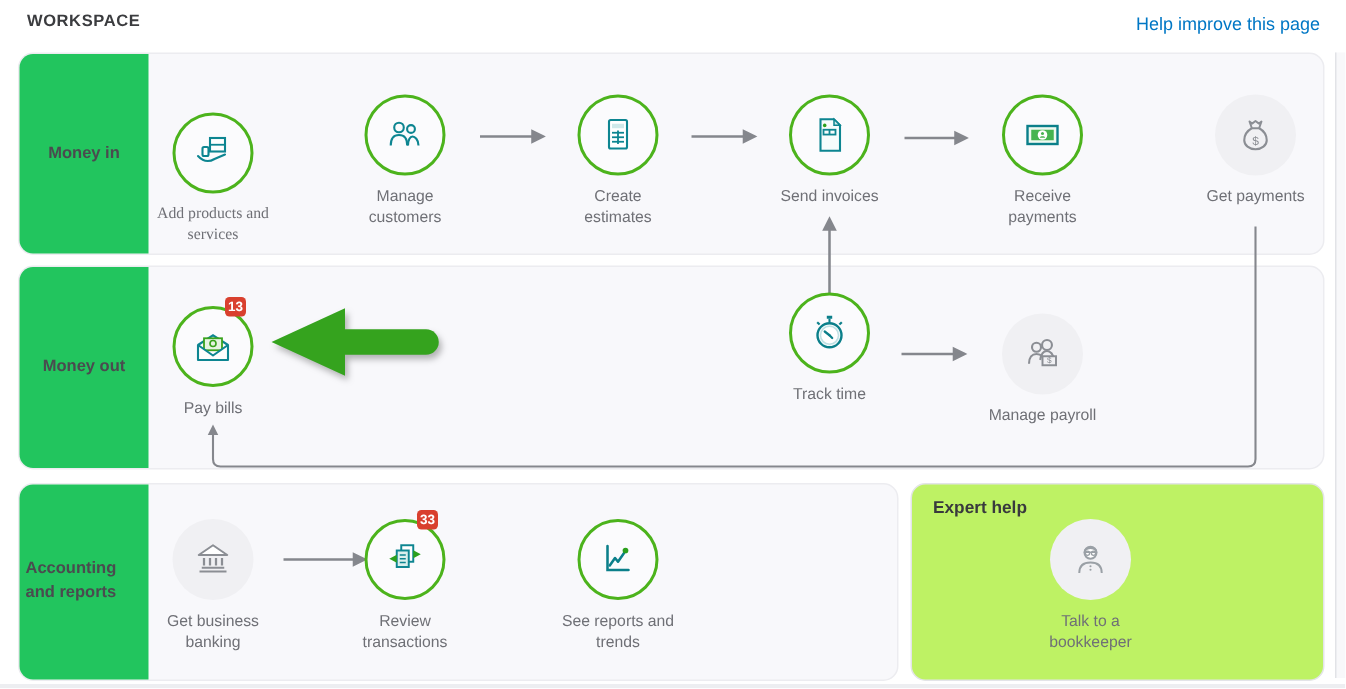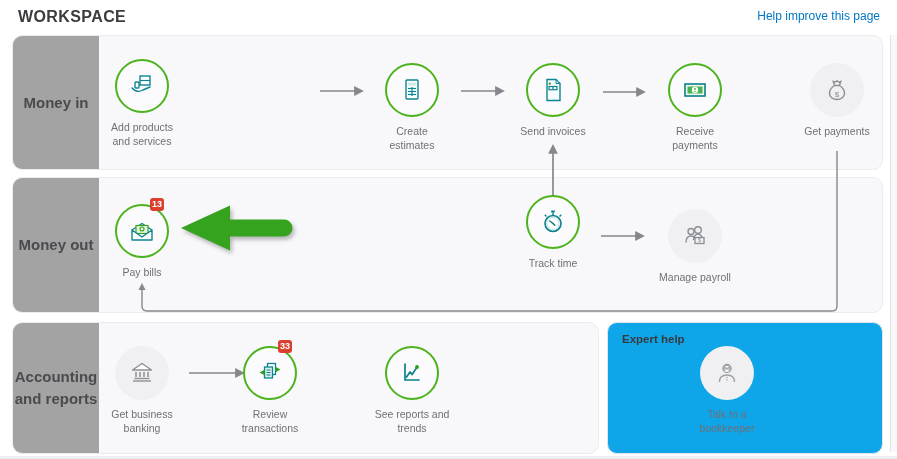--- a/index.html
+++ b/index.html
@@ -1,26 +1,26 @@
 <!DOCTYPE html>
 <html><head>
 <meta charset="utf-8">
 <style>
   html,body{margin:0;padding:0;background:#fff;}
   #app{position:relative;width:897px;height:459px;overflow:hidden;background:#fff;
        font-family:"Liberation Sans","DejaVu Sans",sans-serif;}
-  .hdr-title{position:absolute;left:18px;top:8px;font-size:16px;font-weight:bold;
+  .hdr-title{position:absolute;left:18px;top:8px;font-size:11px;font-weight:bold;
        letter-spacing:.4px;color:#3b3c3f;}
   .hdr-link{position:absolute;right:17px;top:9px;font-size:12px;color:#0077c5;
        text-decoration:none;cursor:pointer;}
   .panel{position:absolute;background:#f8f8fb;border:1px solid #ececf0;border-radius:10px;}
-  .panel-white{background:#0ea5e9;border:1px solid #e3e4e8;}
-  .rowlabel{position:absolute;left:0;top:0;bottom:0;width:86px;background:#a3a3a3;
+  .panel-white{background:#bef264;border:1px solid #e3e4e8;}
+  .rowlabel{position:absolute;left:0;top:0;bottom:0;width:86px;background:#22c55e;
        border-radius:9px 0 0 9px;display:flex;align-items:center;justify-content:center;
-       font-size:15px;font-weight:bold;color:#4a4b4f;text-align:left;padding:0 4px;
+       font-size:11px;font-weight:bold;color:#4a4b4f;text-align:left;padding:0 4px;
        box-sizing:border-box;line-height:1.45;}
   .expert-title{position:absolute;left:14px;top:10px;font-size:11.5px;font-weight:bold;color:#393a3d;}
   .node{position:absolute;width:120px;margin-left:-60px;display:flex;flex-direction:column;
        align-items:center;z-index:3;cursor:pointer;}
   .circle{width:54px;height:54px;border-radius:50%;box-sizing:border-box;
        display:flex;align-items:center;justify-content:center;}
   .circle.ring{border:2.5px solid #4cb31c;background:#fbfbfd;}
   .circle.plain{background:#f0f0f3;}
   .nlabel{margin-top:7px;width:76px;text-align:center;font-size:10.5px;line-height:1.35;
        color:#6f7076;}
@@ -72,32 +72,43 @@
         <polygon points="243,373 236,369.5 236,376.5"></polygon>
       <line x1="553" y1="204" x2="553" y2="153"></line>
         <polygon points="553,146 549.5,153 556.5,153"></polygon>
     </g>
     <g stroke="#85878d" stroke-width="1.4" fill="none">
       <path d="M837,151 L837,306 Q837,311 832,311 L147,311 Q142,311 142,306 L142,290"></path>
     </g>
     <polygon points="142,283 138.5,290 145.5,290" fill="#85878d"></polygon>
   </svg>
 
-  <div class="node" style="left:142px;top:59px;">
+  <div class="node" style="left:142px;top:75px;font-family:Liberation Serif, serif;">
     <div class="circle ring">
       <svg class="icn" width="28" height="28" viewBox="0 0 28 28">
         <rect x="12" y="4" width="10" height="9" fill="#fff" stroke="#0d8591" stroke-width="1.4"></rect>
         <line x1="12" y1="8.5" x2="22" y2="8.5" stroke="#0d8591" stroke-width="1.2"></line>
         <rect x="7" y="10" width="4" height="6" rx="1" fill="#fff" stroke="#0d8591" stroke-width="1.4"></rect>
         <path d="M4,16 q5,5.5 11,2 l7,-3" fill="none" stroke="#0d8591" stroke-width="1.4" stroke-linecap="round"></path>
       </svg>
     </div>
     <div class="nlabel">Add products and services</div>
   </div>
 
+  <div class="node" style="left:270px;top:63px;">
+    <div class="circle ring">
+      <svg class="icn" width="28" height="28" viewBox="0 0 28 28">
+        <circle cx="10" cy="9" r="3.2" fill="none" stroke="#0d8591" stroke-width="1.4"></circle>
+        <path d="M4.5,21 c0,-5 2.5,-7 5.5,-7 s5.5,2 5.5,7" fill="none" stroke="#0d8591" stroke-width="1.4"></path>
+        <circle cx="18" cy="10" r="2.6" fill="none" stroke="#0d8591" stroke-width="1.4"></circle>
+        <path d="M16,21 c0,-4 1.5,-6 3,-6 s4,2 4,6" fill="none" stroke="#0d8591" stroke-width="1.4"></path>
+      </svg>
+    </div>
+    <div class="nlabel">Manage customers</div>
+  </div>
 
   <div class="node" style="left:412px;top:63px;">
     <div class="circle ring">
       <svg class="icn" width="28" height="28" viewBox="0 0 28 28">
         <rect x="8" y="4" width="12" height="19" rx="1" fill="#fff" stroke="#0d8591" stroke-width="1.4"></rect>
         <rect x="10" y="6.5" width="8" height="3" fill="#cfe9ea"></rect>
         <line x1="10" y1="12.5" x2="18" y2="12.5" stroke="#0d8591" stroke-width="1.2"></line>
         <line x1="10" y1="15.5" x2="18" y2="15.5" stroke="#0d8591" stroke-width="1.2"></line>
         <line x1="10" y1="18.5" x2="18" y2="18.5" stroke="#0d8591" stroke-width="1.2"></line>
         <line x1="14" y1="11" x2="14" y2="20" stroke="#0d8591" stroke-width="1.2"></line>

